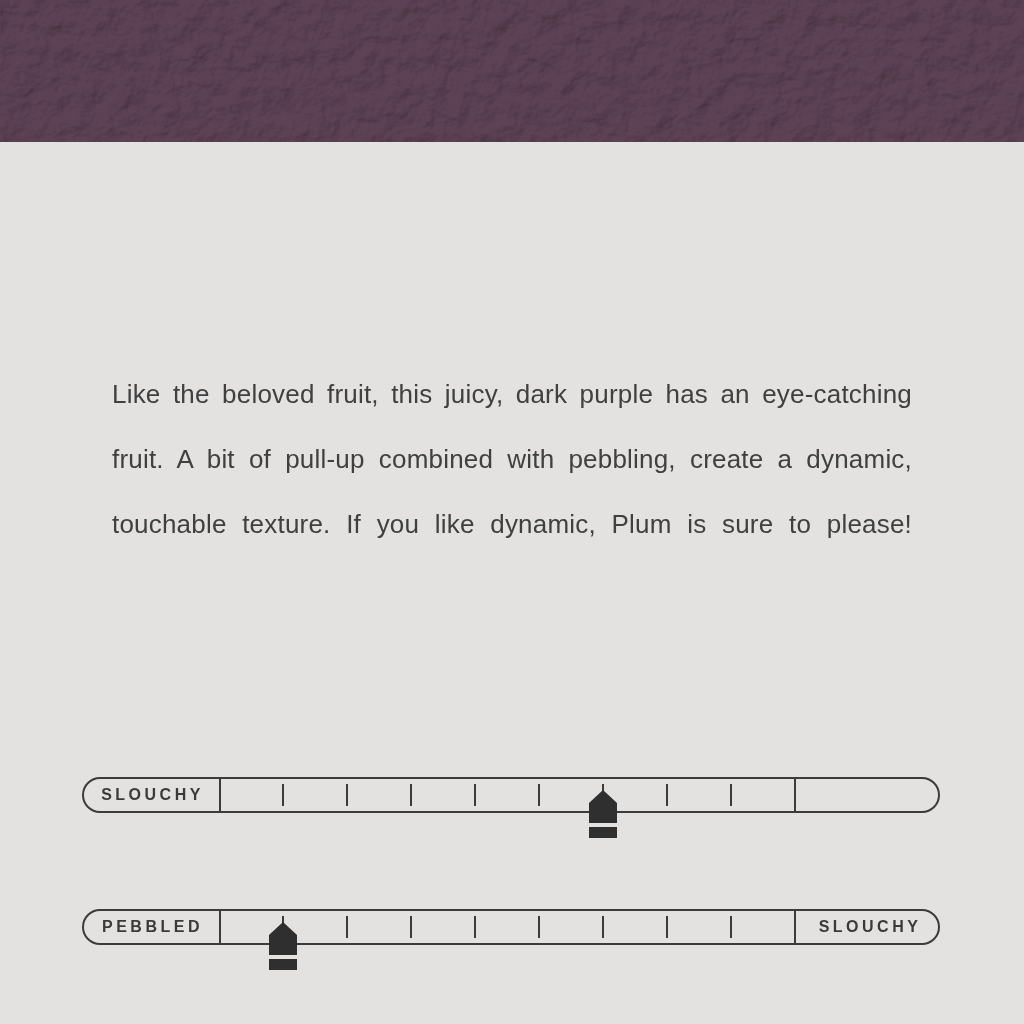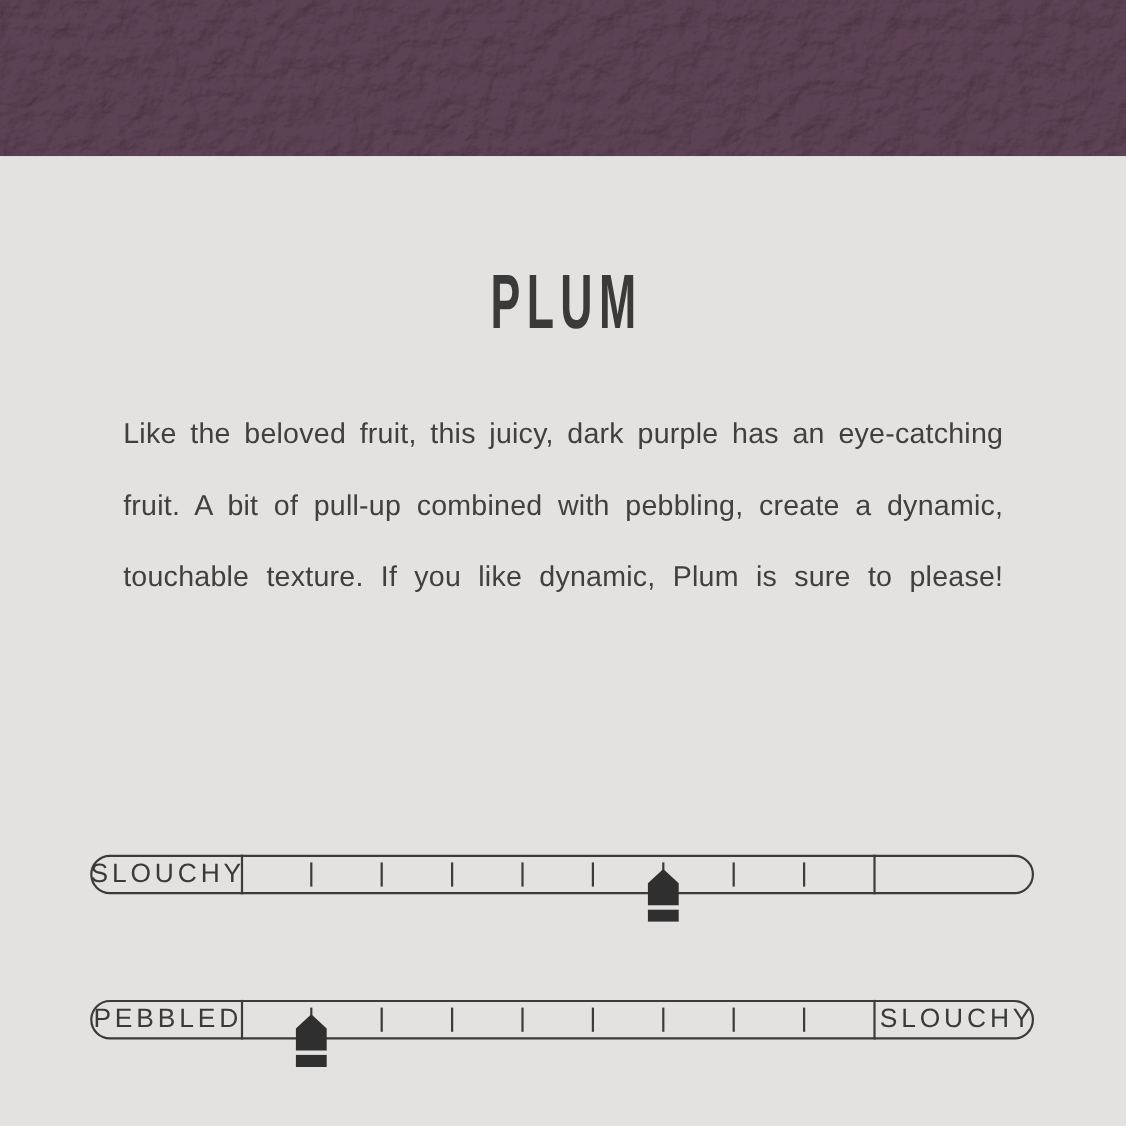--- a/index.html
+++ b/index.html
@@ -86,22 +86,22 @@
   }
   .divider.left  { left: 137px; }
   .divider.right { left: 712px; }
 
   .scale-label {
     position: absolute;
     top: 0; bottom: 0;
     display: flex;
     align-items: center;
     justify-content: center;
-    font-size: 24px;
-    font-weight: 400;
+    font-size: 16px;
+    font-weight: 700;
     letter-spacing: 3.5px;
     padding-left: 4px;
     color: #3a3a3a;
     box-sizing: border-box;
     white-space: nowrap;
   }
   .scale-label.left  { left: 0;     width: 137px; }
   .scale-label.right { left: 714px; width: 144px; }
 
   .tick {
@@ -134,23 +134,20 @@
           <feDiffuseLighting in="n" surfaceScale="2.8" diffuseConstant="1.1" result="l" lighting-color="#ffffff">
             <feDistantLight azimuth="230" elevation="58"></feDistantLight>
           </feDiffuseLighting>
           <feComposite in="l" in2="SourceGraphic" operator="arithmetic" k1="1" k2="0" k3="0" k4="0"></feComposite>
         </filter>
       </defs>
       <rect x="0" y="0" width="1024" height="142" filter="url(#leatherGrain)" fill="#5d4255"></rect>
     </svg>
   </div>
 
-  <div class="title-row">
-    <div class="title-text">PLUM</div>
-  </div>
 
   <div class="desc">
     <div class="desc-line">Like the beloved fruit, this juicy, dark purple has an eye-catching</div>
     <div class="desc-line">fruit. A bit of pull-up combined with pebbling, create a dynamic,</div>
     <div class="desc-line">touchable texture. If you like dynamic, Plum is sure to please!</div>
   </div>
 
   <div class="scale first">
     <div class="capsule"></div>
     <div class="divider left"></div>

